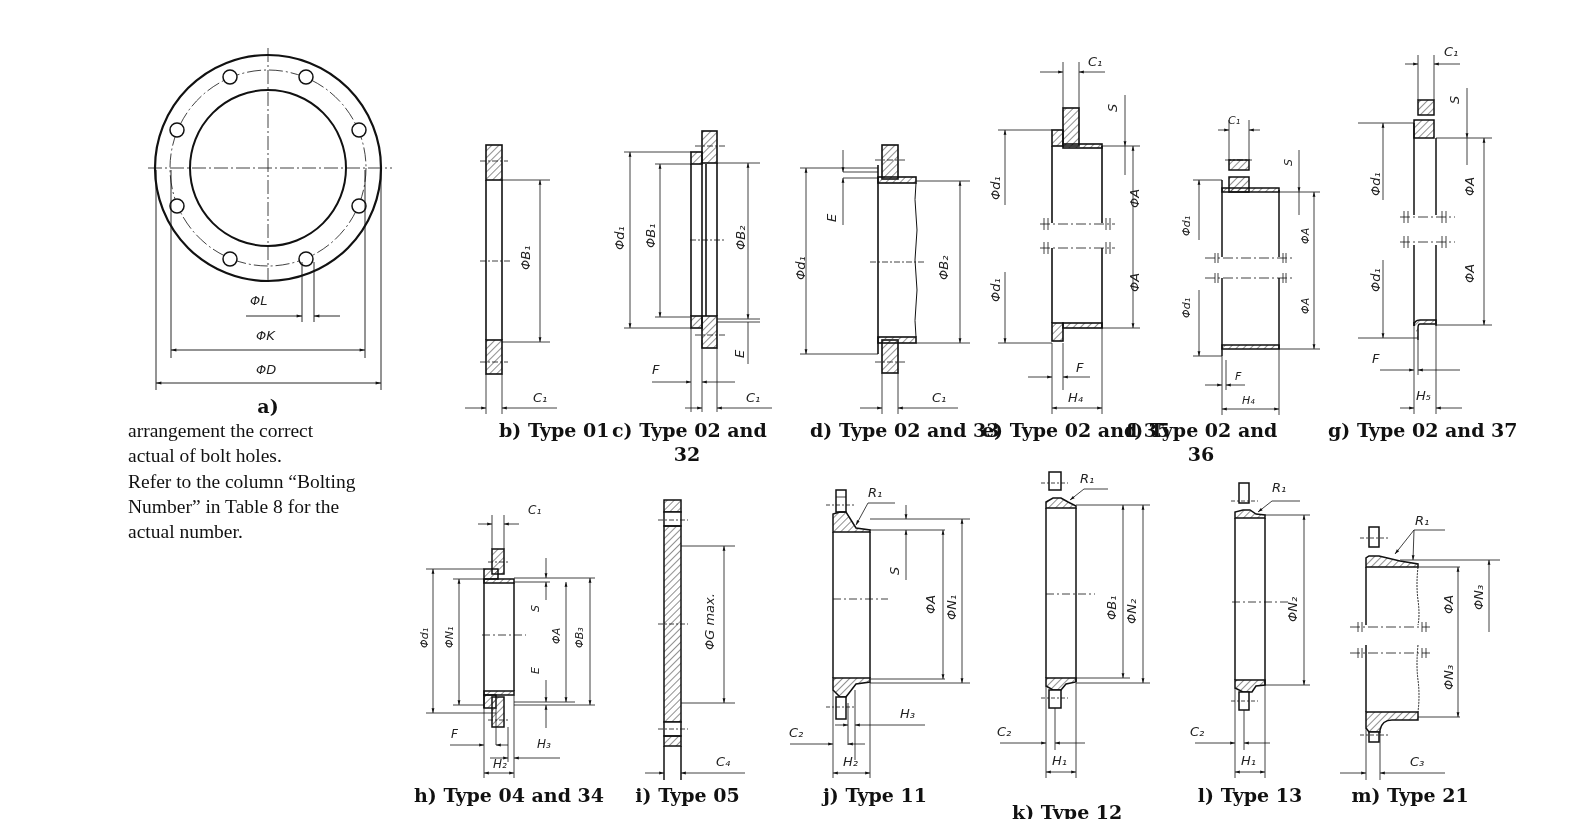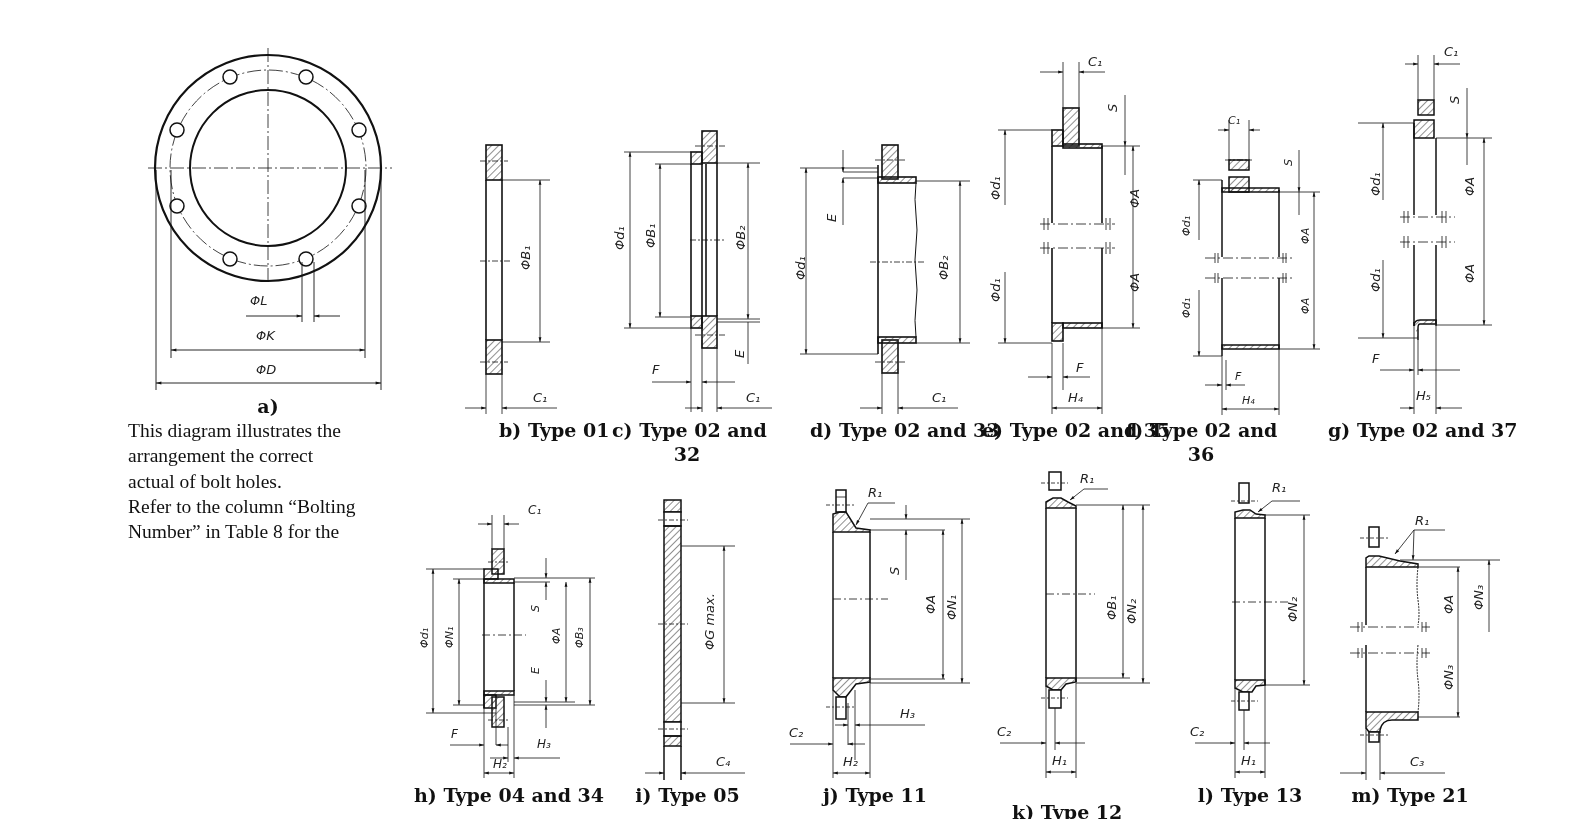--- a/index.html
+++ b/index.html
@@ -60,25 +60,25 @@
       <line x1="156" y1="383" x2="381" y2="383" marker-start="url(#arr)" marker-end="url(#arr)"></line>
     </g>
     <text x="250" y="305">ΦL</text>
     <text x="256" y="340">ΦK</text>
     <text x="256" y="374">ΦD</text>
   </svg>
   <div class="caption" style="left:228px;top:394px;width:80px;">a)</div>
 </div>
 
 <div class="note">
-  <span>This diagram illustrates the</span>
   <span>arrangement the correct</span>
   <span>actual of bolt holes.</span>
   <span>Refer to the column “Bolting</span>
   <span>Number” in Table 8 for the</span>
+  <span>actual number.</span>
 </div>
 
 <div class="fig" style="left:0;top:0;width:1586px;height:819px;pointer-events:none;">
   <svg class="draw" width="1586" height="819">
     <g stroke="#111" stroke-width="1.6">
       <rect x="486" y="145" width="16" height="35" fill="url(#hatch)"></rect>
       <rect x="486" y="340" width="16" height="34" fill="url(#hatch)"></rect>
       <line x1="486" y1="180" x2="486" y2="340"></line>
         <line x1="502" y1="180" x2="502" y2="340"></line>
     </g>

